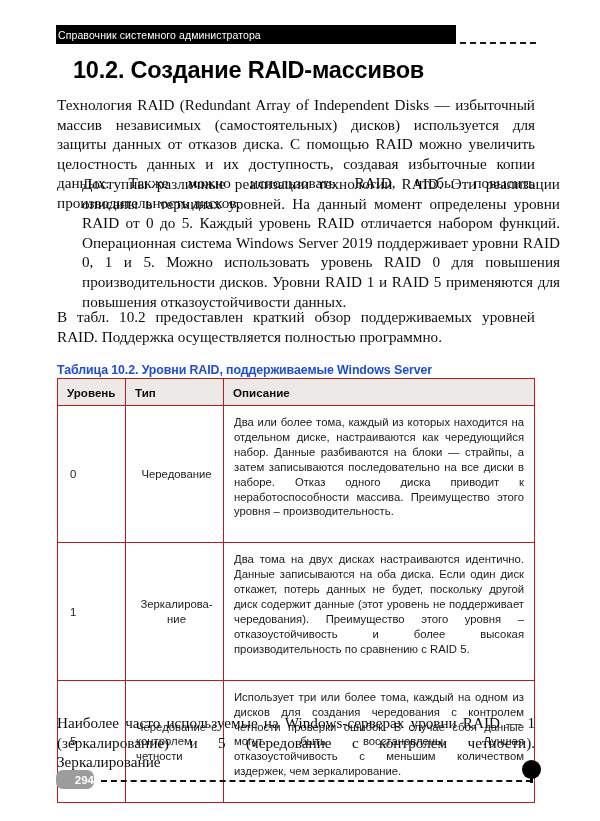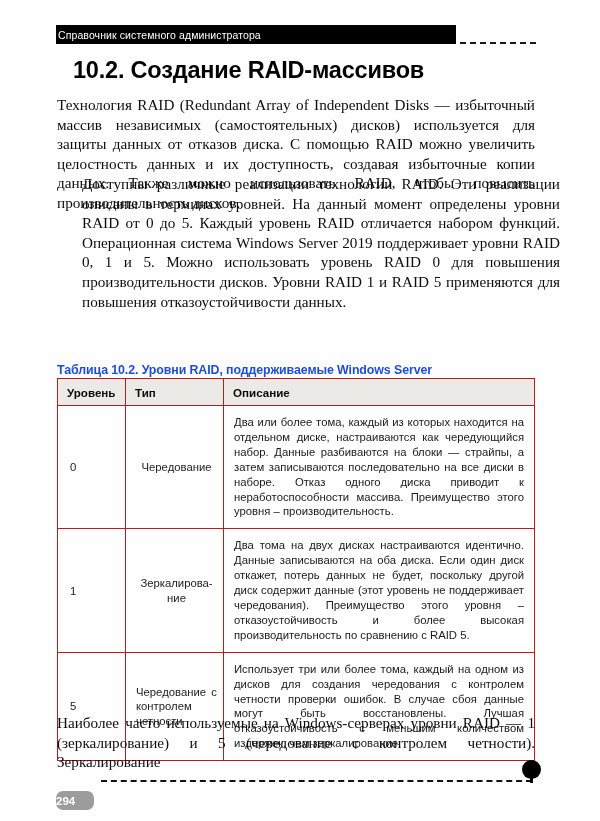--- a/index.html
+++ b/index.html
@@ -143,21 +143,21 @@
     hyphens: none;
   }
   td.cell-type.justified {
     text-align: justify;
   }
   td.cell-desc {
     font-size: 11.3px;
     line-height: 14.9px;
     text-align: justify;
     vertical-align: top;
-    padding: 9px 10px 9px 10px;
+    padding: 9px 10px 23px 10px;
     color: #1a1a1a;
   }
 
   
   .footer {
     position: absolute;
     left: 0;
     top: 760px;
     width: 600px;
     height: 50px;
@@ -165,22 +165,21 @@
   .page-num-badge {
     position: absolute;
     left: 56px;
     top: 10px;
     width: 38px;
     height: 19px;
     background: #9c9c9c;
     border-radius: 7px;
     display: flex;
     align-items: center;
-    justify-content: flex-start;
-    margin-top: 21px;
+    justify-content: flex-end;
   }
   .page-num-badge span {
     color: #ffffff;
     font-family: "Liberation Sans", sans-serif;
     font-weight: bold;
     font-size: 11.5px;
   }
   .footer-dash {
     position: absolute;
     left: 101px;
@@ -224,20 +223,23 @@
   <div class="section-title">10.2. Создание RAID-массивов</div>
 
   <div class="body-col" id="para1">
     <p class="body">Технология RAID (Redundant Array of Independent Disks — избыточный массив независимых (самостоятельных) дисков) используется для защиты данных от отказов диска. С помощью RAID можно увеличить целостность данных и их доступность, создавая избыточные копии данных. Также можно использовать RAID, чтобы повысить производительность дисков.</p>
   </div>
 
   <div class="body-col" id="para2">
     <p class="body">Доступны различные реализации технологии RAID. Эти реализации описаны в терминах уровней. На данный момент определены уровни RAID от 0 до 5. Каждый уровень RAID отличается набором функций. Операционная система Windows Server 2019 поддерживает уровни RAID 0, 1 и 5. Можно использовать уровень RAID 0 для повышения производительности дисков. Уровни RAID 1 и RAID 5 применяются для повышения отказоустойчивости данных.</p>
   </div>
 
+  <div class="body-col" id="para3">
+    <p class="body">В табл. 10.2 предоставлен краткий обзор поддерживаемых уровней RAID. Поддержка осуществляется полностью программно.</p>
+  </div>
 
   <div class="table-caption">Таблица 10.2. Уровни RAID, поддерживаемые Windows Server</div>
 
   <table class="raid-table">
     <colgroup>
       <col class="col-level">
       <col class="col-type">
       <col class="col-desc">
     </colgroup>
     <thead>

